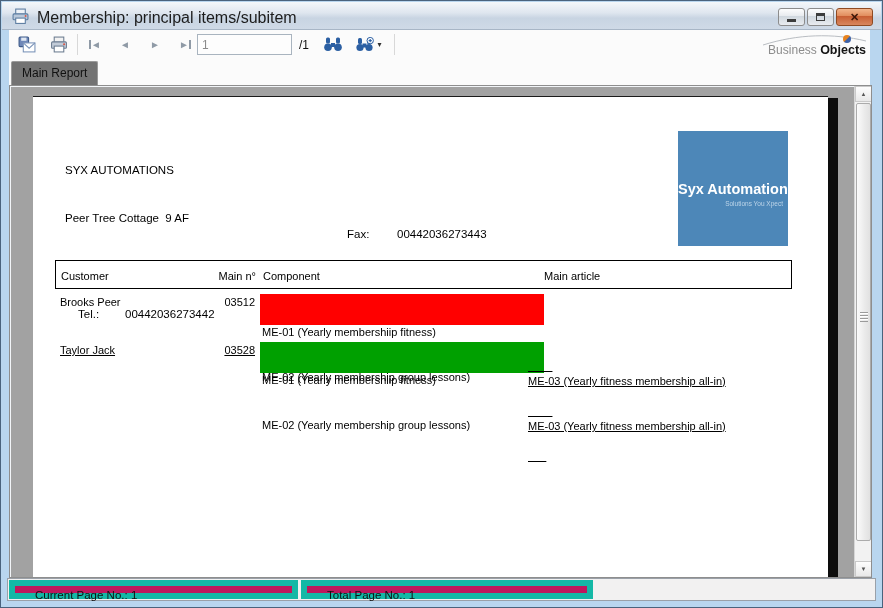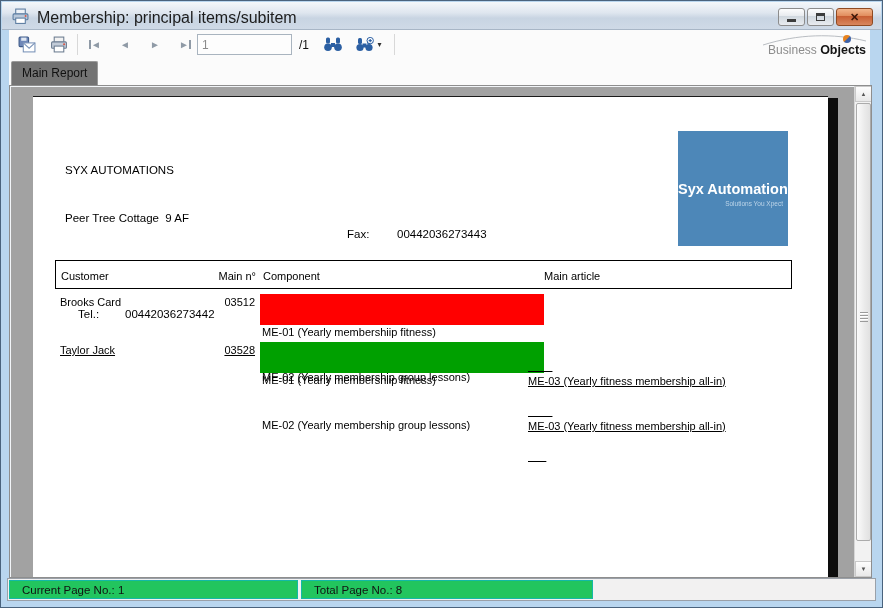--- a/index.html
+++ b/index.html
@@ -93,22 +93,22 @@
   .bar { position:absolute; left:227px; width:284px; height:31px; padding:1px 0 0 2px;
          line-height:15px; font-size:11px; color:#000; }
   .mains { position:absolute; left:495px; line-height:15px; font-size:11px; }
 
   .r1 { top:199px; } .r1b { top:197px; }
   .r2 { top:247px;text-decoration:underline; } .r2b { top:245px; }
 
   
   .statusbar { position:absolute; left:6px; right:6px; top:577px; height:23px;
                background:#f2f1f1; border:1px solid #9aa0a8; display:flex; padding:1px; gap:3px; }
-  .scell { border:1px solid #14b8a6; height:19px; line-height:18px; padding-left:12px;
-           font-size:11.5px; color:#111; background:#22c55e; }
+  .scell { border:6px solid #14b8a6; height:19px; line-height:18px; padding-left:20px;
+           font-size:11.5px; color:#111; background:#be185d; }
   .sc1 { width:289px; } .sc2 { width:292px; } .sc3 { flex:1; }
 </style>
 </head>
 <body>
 
 <div class="win">
 
   <div class="titlebar">
     <span class="app-icon">
       <svg width="17" height="17" viewBox="0 0 16 16">
@@ -240,21 +240,21 @@
         <div class="logo-tag">Solutions You Xpect</div>
       </div>
 
       <div class="thead">
         <span class="th-customer">Customer</span>
         <span class="th-card">Main n°</span>
         <span class="th-component">Component</span>
         <span class="th-main">Main article</span>
       </div>
 
-      <span class="cust r1">Brooks Card</span>
+      <span class="cust r1">Brooks Peer</span>
       <span class="card r1">03512</span>
       <div class="bar r1b" style="background: rgb(255, 0, 0);">
         <div>ME-01 (Yearly membershiip fitness)</div>
         <div>ME-02 (Yearly membership group lessons)</div>
       </div>
 
       <span class="cust r2">Taylor Jack</span>
       <span class="card r2">03528</span>
       <div class="bar r2b" style="background: rgb(0, 160, 0);">
         <div>ME-01 (Yearly membershiip fitness)</div>
@@ -272,16 +272,16 @@
       <div class="sb-btn up">▲</div>
       <div class="sb-thumb">
         <div class="grip"></div>
       </div>
       <div class="sb-btn down">▼</div>
     </div>
   </div>
 
   <div class="statusbar">
     <div class="scell sc1">Current Page No.: 1</div>
-    <div class="scell sc2">Total Page No.: 8</div>
+    <div class="scell sc2">Total Page No.: 1</div>
   </div>
 
 </div>
 
 </body></html>

